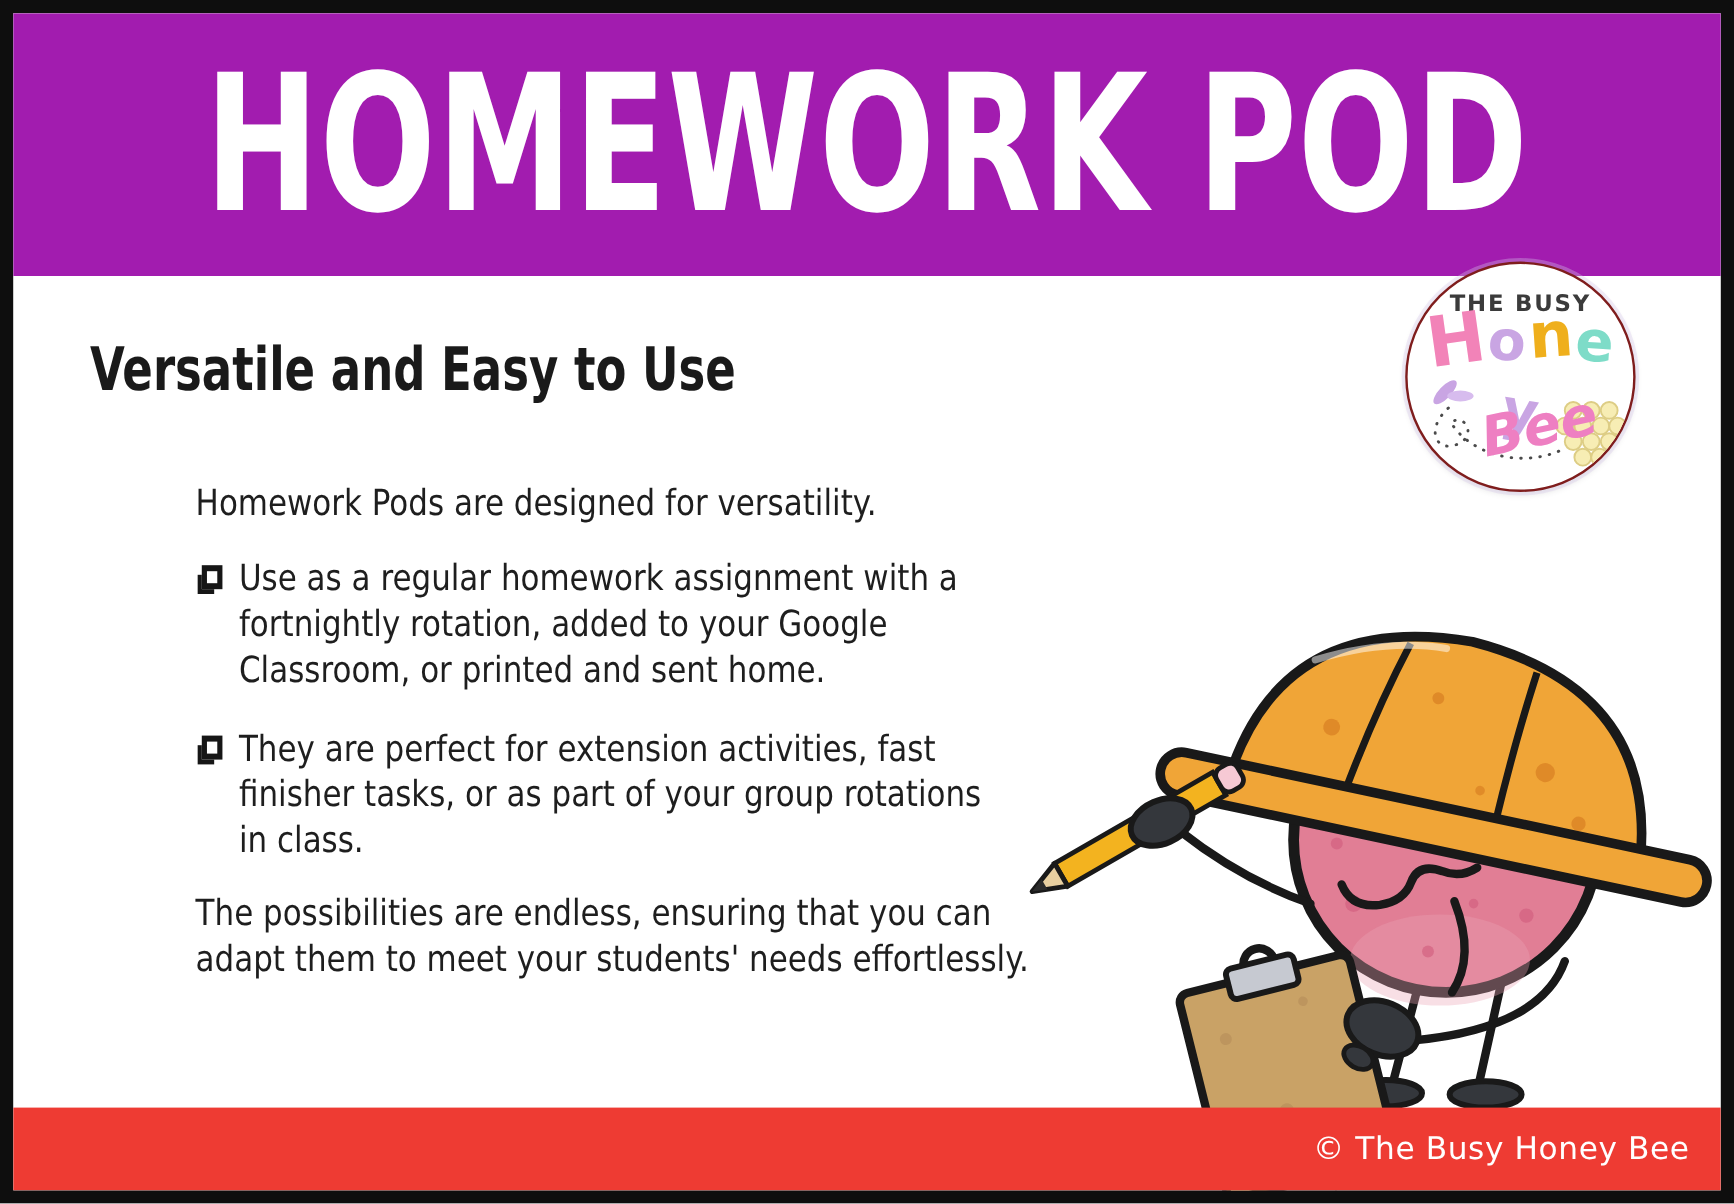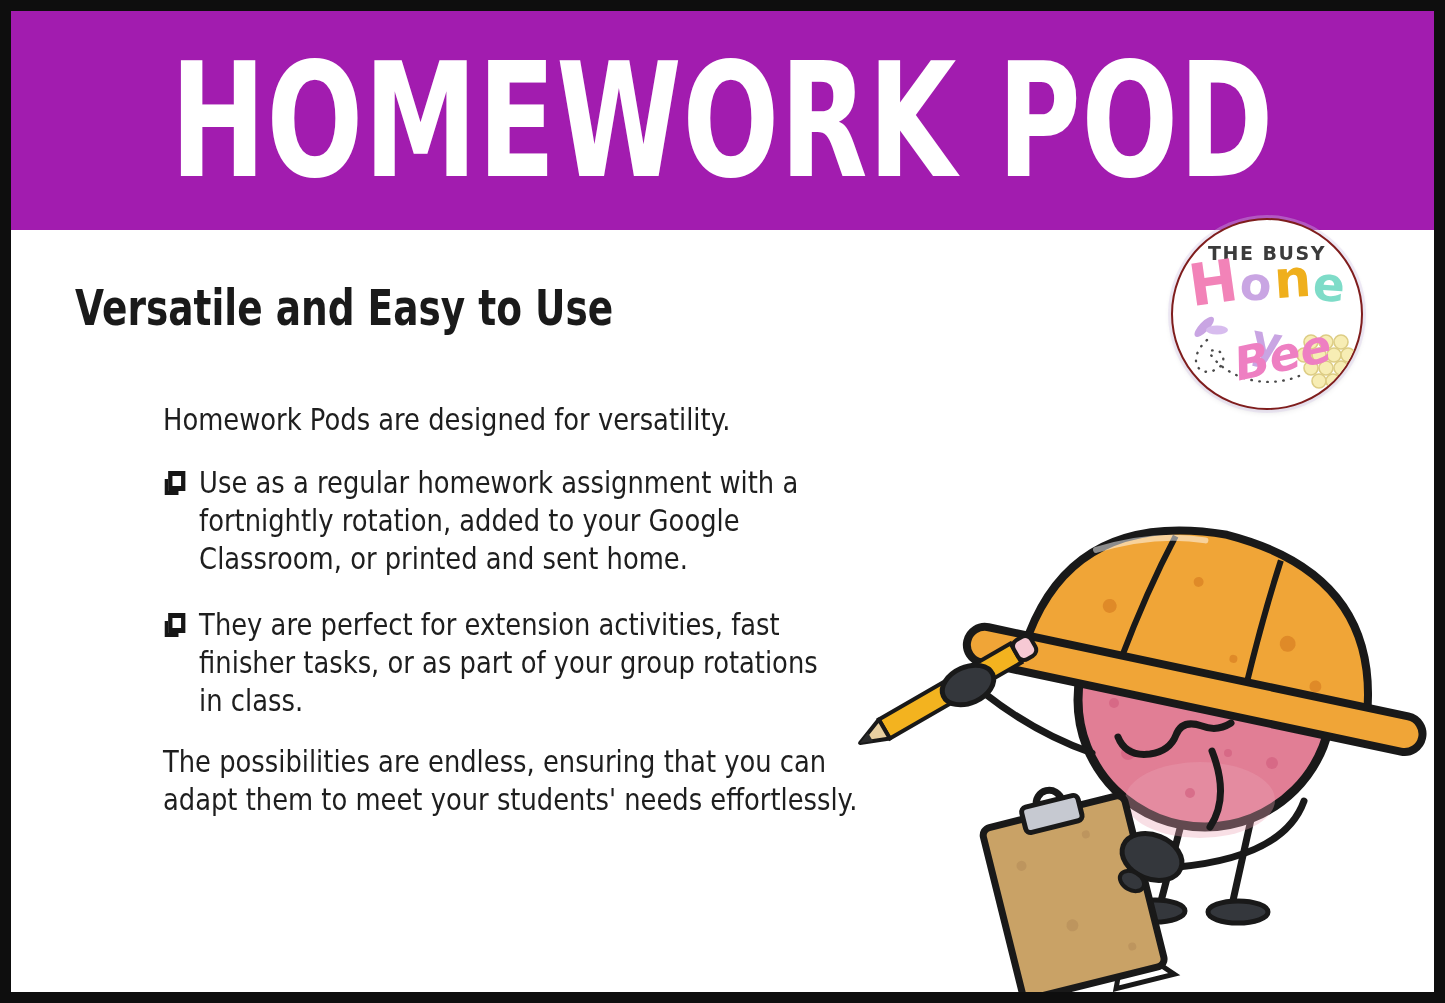--- a/index.html
+++ b/index.html
@@ -228,14 +228,17 @@
       </g>
       <circle cx="212" cy="296" r="13" fill="none" stroke="#191919" stroke-width="7"></circle>
       <rect x="183" y="294" width="58" height="26" rx="5" fill="#c6c9d1" stroke="#191919" stroke-width="5"></rect>
     </g>
     <g>
       <ellipse cx="292" cy="352" rx="31" ry="22" fill="#34373c" stroke="#191919" stroke-width="5" transform="rotate(22 292 352)"></ellipse>
       <ellipse cx="272" cy="376" rx="13" ry="9" fill="#34373c" stroke="#191919" stroke-width="4" transform="rotate(30 272 376)"></ellipse>
     </g>
   </svg>
 
+  <div class="footer" style="background-color: rgb(238, 59, 51);">
+    <span>© The Busy Honey Bee</span>
+  </div>
 
 </div>
 
 </body></html>

